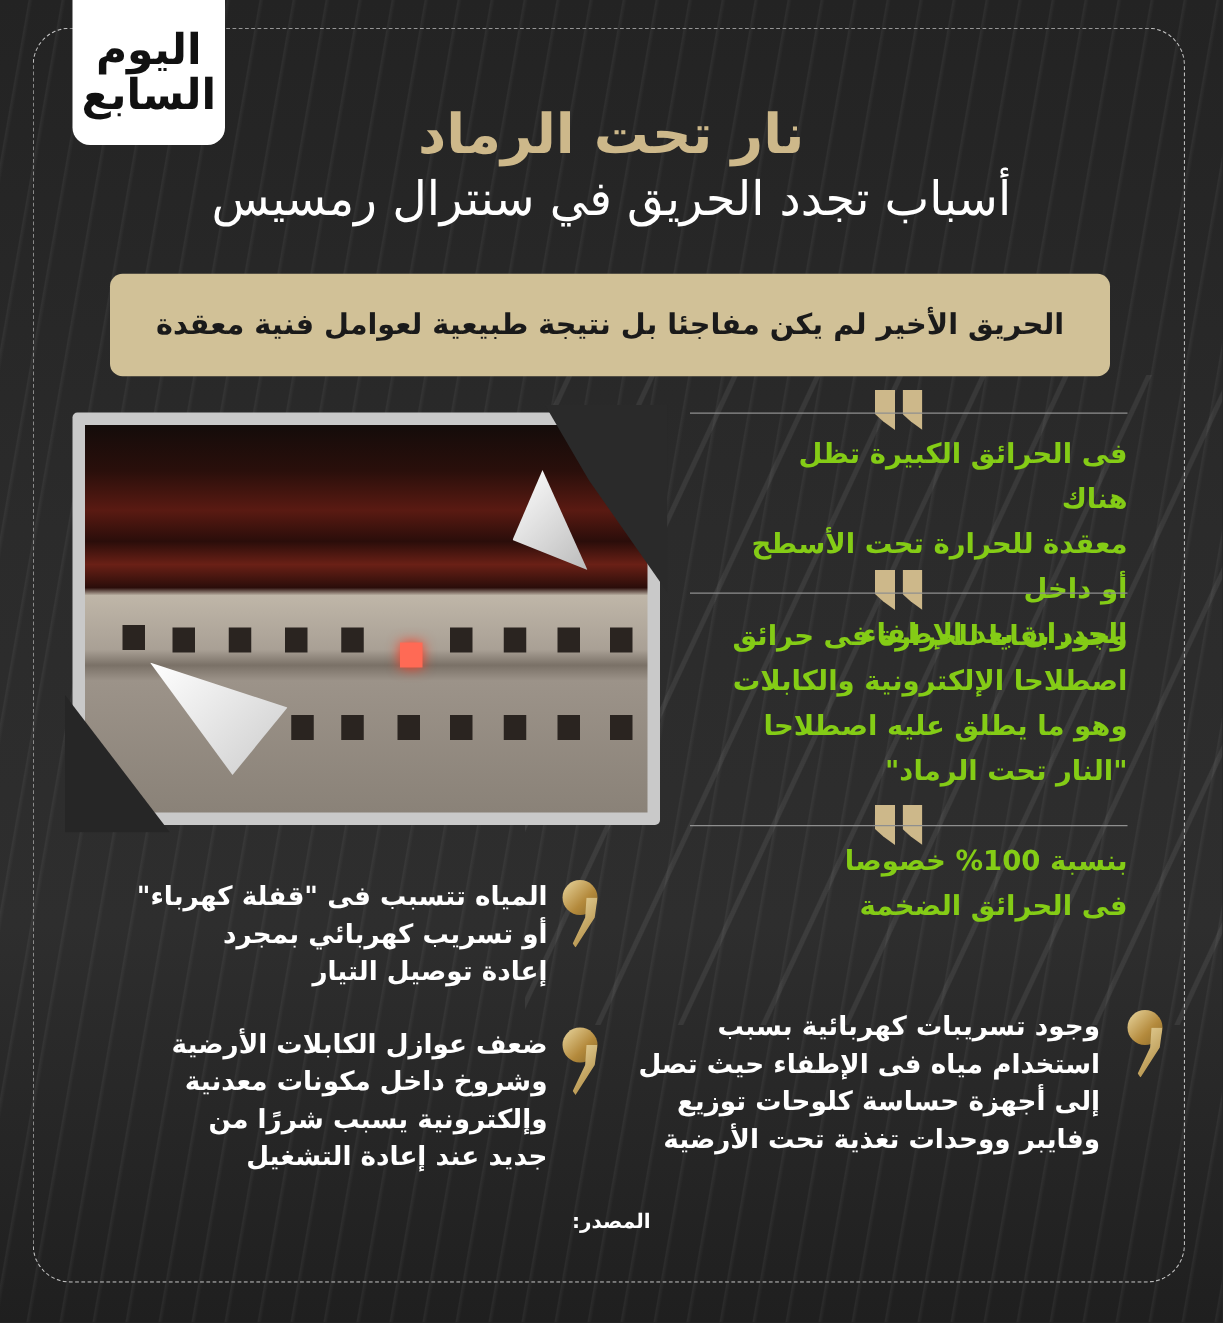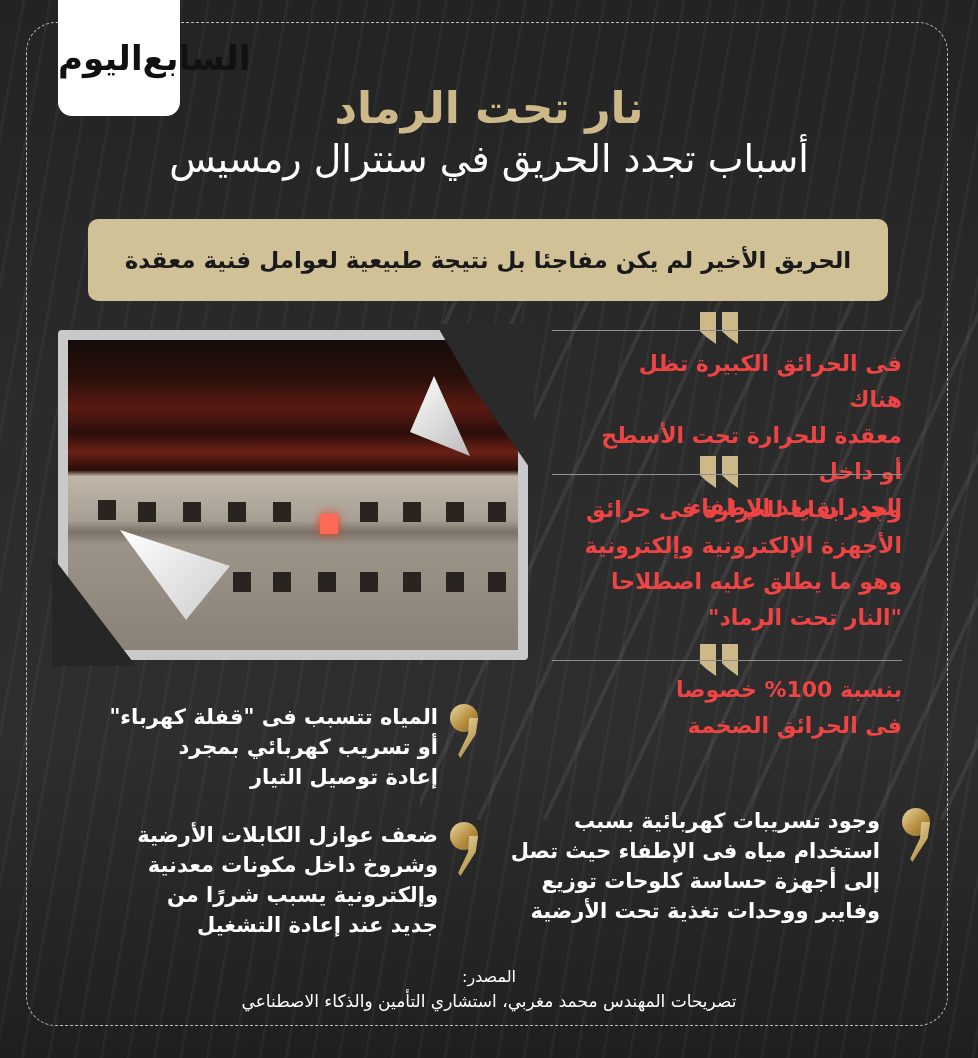--- a/index.html
+++ b/index.html
@@ -7,21 +7,21 @@
     background:#262626;font-family:"DejaVu Sans","Liberation Sans",sans-serif;color:#fff;}
   .bg{position:absolute;inset:0;
     background:
       repeating-linear-gradient(100deg, rgba(255,255,255,0.0) 0px, rgba(255,255,255,0.0) 22px, rgba(255,255,255,0.05) 23px, rgba(255,255,255,0.0) 26px),
       linear-gradient(180deg,#232323 0%,#2b2b2b 40%,#2e2e2e 70%,#1f1f1f 100%);}
   .building{position:absolute;left:420px;top:300px;width:558px;height:520px;
     background:repeating-linear-gradient(115deg, rgba(0,0,0,0) 0 30px, rgba(255,255,255,0.07) 31px 34px, rgba(0,0,0,0) 35px 60px);}
   .frame{position:absolute;left:26px;top:22px;width:922px;height:1004px;
     border:1px dashed #bdbdbd;border-radius:30px;box-sizing:border-box;}
   .logo{position:absolute;left:58px;top:0;width:122px;height:116px;background:#fff;
-    border-radius:0 0 14px 14px;display:flex;flex-direction:row;align-items:center;}
+    border-radius:0 0 14px 14px;display:flex;flex-direction:column;align-items:center;justify-content:center;}
   .logo span{display:block;font-family:"DejaVu Sans",sans-serif;font-weight:bold;font-size:34px;line-height:36px;direction:rtl;}
   .logo .l1{color:#111;}
   .logo .l2{color:#111;}
   .title{position:absolute;left:0;right:0;top:80px;text-align:center;direction:rtl;
     font-weight:bold;font-size:44px;color:#cdb88a;line-height:56px;}
   .subtitle{position:absolute;left:0;right:0;top:134px;text-align:center;direction:rtl;
     font-weight:normal;font-size:38px;color:#fff;line-height:50px;}
   .intro{position:absolute;left:88px;top:219px;width:800px;height:82px;background:#d1c197;
     border-radius:10px;color:#1a1a1a;direction:rtl;text-align:center;font-weight:bold;font-size:23px;line-height:34px;
     display:flex;flex-direction:column;justify-content:center;}
@@ -33,33 +33,33 @@
   .photo .win{position:absolute;background:#2a2420;width:18px;height:20px;}
   .photo .fire{position:absolute;left:252px;top:174px;width:18px;height:20px;background:#ff6a55;box-shadow:0 0 10px #ff3b22;}
   .photo .curl1{position:absolute;right:-6px;top:-6px;width:140px;height:150px;background:#2a2a2a;
     clip-path:polygon(30% 0,100% 0,100% 100%,55% 40%);}
   .photo .curl1w{position:absolute;right:58px;top:46px;width:60px;height:80px;background:linear-gradient(135deg,#fff,#bbb);
     clip-path:polygon(40% 0,100% 100%,0 70%);}
   .photo .curl2{position:absolute;left:-6px;bottom:-6px;width:140px;height:110px;background:#262626;
     clip-path:polygon(0 0,60% 100%,0 100%);}
   .photo .curl2w{position:absolute;left:62px;bottom:40px;width:110px;height:90px;background:linear-gradient(135deg,#fff,#ccc);
     clip-path:polygon(0 0,100% 40%,60% 100%);}
-  .qblock{position:absolute;right:76px;width:320px;direction:rtl;text-align:right;font-weight:bold;color:#ef4444;}
+  .qblock{position:absolute;right:76px;width:320px;direction:rtl;text-align:right;font-weight:bold;color:#84cc16;}
   .qblock .txt{font-size:22px;line-height:36px;}
   .qmark{position:absolute;width:50px;height:36px;}
   .qmark i{position:absolute;top:0;width:16px;height:32px;background:#cdb88a;clip-path:polygon(0 0,100% 0,100% 100%,40% 78%,0 60%);}
   .qmark i:first-child{left:6px;} .qmark i:last-child{left:28px;}
   .rule{position:absolute;right:76px;width:350px;height:1px;background:#8f8f8f;}
   .comma{position:absolute;width:30px;height:54px;}
   .comma .ball{position:absolute;left:0;top:0;width:28px;height:28px;border-radius:50%;
     background:linear-gradient(135deg,#e9d7a0,#b48a3c 60%,#8a6a2a);}
   .comma .tail{position:absolute;left:6px;top:14px;width:22px;height:40px;
     background:linear-gradient(135deg,#e9d7a0,#a98237);clip-path:polygon(60% 0,100% 0,90% 40%,20% 100%,10% 92%,55% 40%);}
   .cblock{position:absolute;direction:rtl;text-align:right;font-weight:bold;color:#fff;font-size:21px;line-height:30px;}
-  .source{position:absolute;left:0;right:0;top:966px;text-align:center;direction:rtl;font-weight:normal;color:#fff;}
+  .source{position:absolute;left:0;right:0;top:966px;text-align:center;direction:rtl;font-weight:bold;color:#fff;}
   .source .lbl{font-size:16px;line-height:22px;}
   .source .val{font-size:17px;line-height:26px;}
   .big{font-size:27px;line-height:38px;}
 </style>
 </head>
 <body>
 
 <div class="bg"></div>
 <div class="building"></div>
 <div class="frame"></div>
@@ -114,21 +114,21 @@
   <div class="txt">الجدران بعد الإطفاء</div>
 </div>
 
 <div class="qmark" style="left:694px;top:456px">
     <i></i>
     <i></i>
   </div>
 <div class="rule" style="top:474px"></div>
 <div class="qblock" style="top:492px">
   <div class="txt">وجود بقايا للحرارة فى حرائق</div>
-  <div class="txt">الأجهزة الإلكترونية وإلكترونية</div>
+  <div class="txt">اصطلاحا الإلكترونية والكابلات</div>
   <div class="txt">وهو ما يطلق عليه اصطلاحا</div>
   <div class="txt">"النار تحت الرماد"</div>
 </div>
 
 <div class="qmark" style="left:694px;top:644px">
     <i></i>
     <i></i>
   </div>
 <div class="rule" style="top:660px"></div>
 <div class="qblock" style="top:672px">
@@ -163,14 +163,13 @@
   </div>
 <div class="cblock" style="right:98px;top:806px;width:400px">
   <div>وجود تسريبات كهربائية بسبب</div>
   <div>استخدام مياه فى الإطفاء حيث تصل</div>
   <div>إلى أجهزة حساسة كلوحات توزيع</div>
   <div>وفايبر ووحدات تغذية تحت الأرضية</div>
 </div>
 
 <div class="source">
   <div class="lbl">المصدر:</div>
-  <div class="val">تصريحات المهندس محمد مغربي، استشاري التأمين والذكاء الاصطناعي</div>
 </div>
 
 </body></html>

